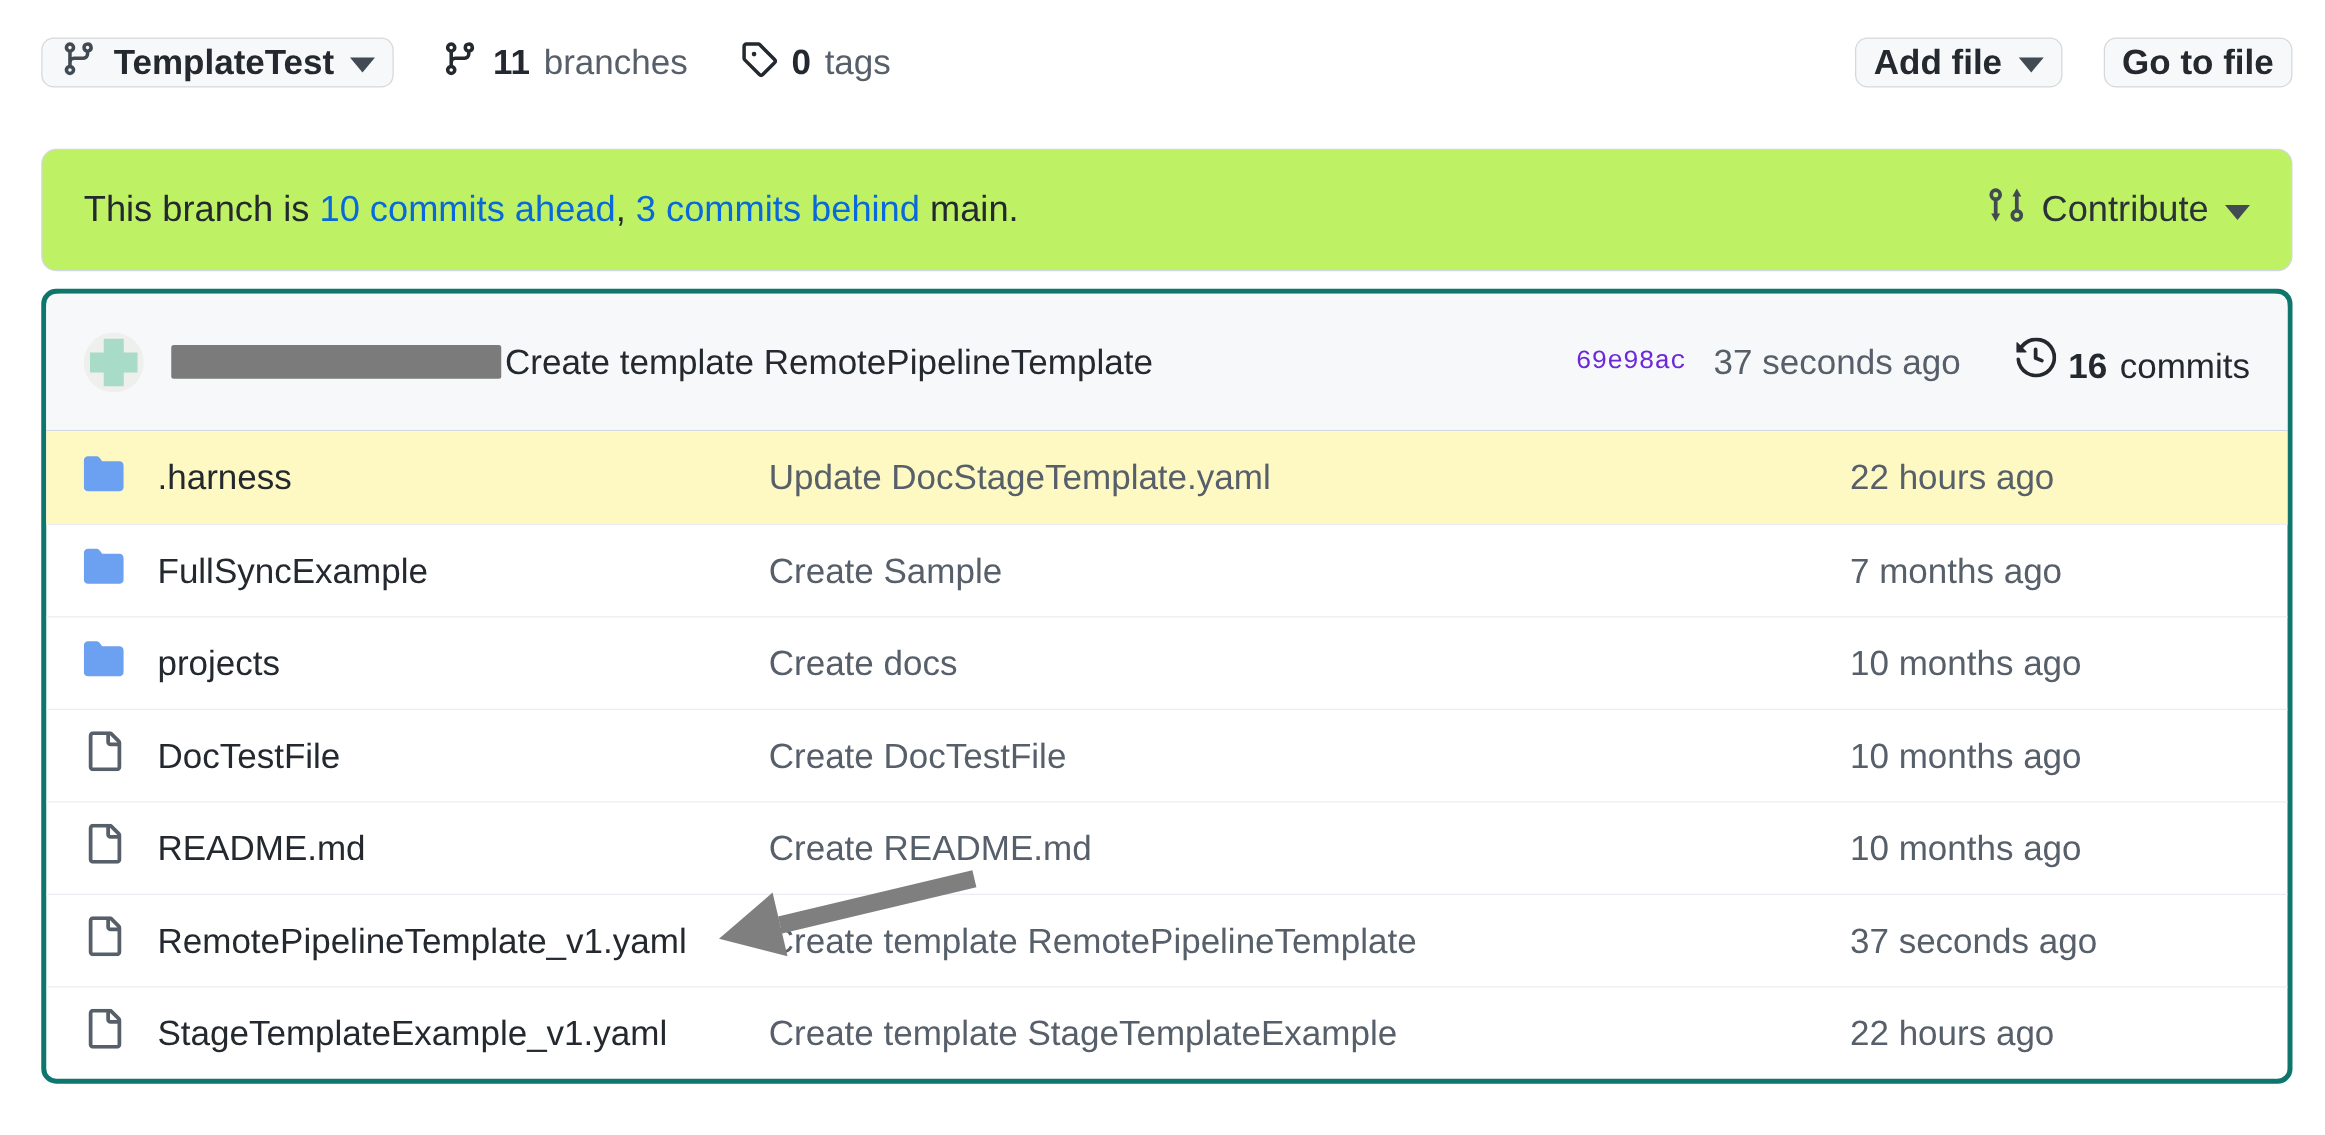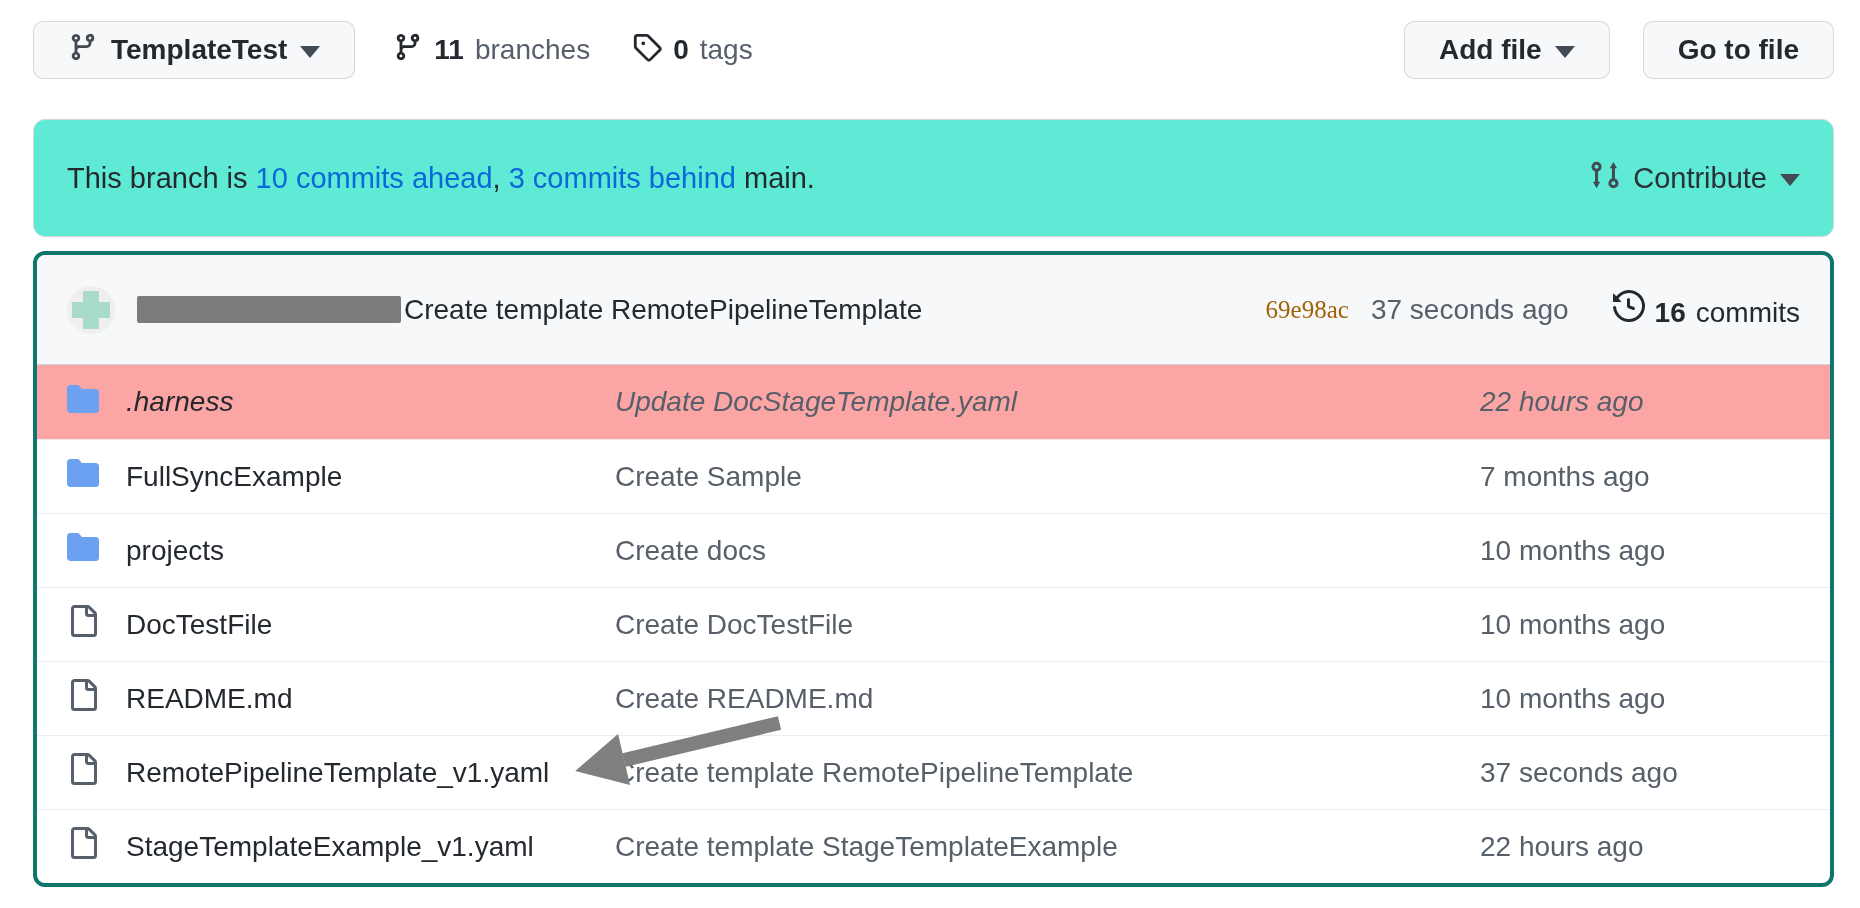--- a/index.html
+++ b/index.html
@@ -2,63 +2,63 @@
 <html><head>
 <meta charset="utf-8">
 <style>
   * { box-sizing: border-box; margin: 0; padding: 0; }
   html,body { width: 1860px; height: 908px; background: #fff; overflow: hidden;
     font-family: "Liberation Sans", sans-serif; color: #24292f; }
   .page { padding: 21px 26px 0 33px; }
 
   
   .topbar { display: flex; align-items: center; height: 58px; }
-  .btn { height: 58px; display: inline-flex; align-items: center; gap: 13px;
-    padding: 0 34px; background: #f6f8fa; border: 1px solid rgba(27,31,36,0.15);
+  .btn { height: 40px; display: inline-flex; align-items: center; gap: 13px;
+    padding: 0 14px; background: #f6f8fa; border: 1px solid rgba(27,31,36,0.15);
     border-radius: 10px; font-size: 28px; font-weight: 600; color: #24292f; cursor: pointer; }
   .branch-btn { font-weight: bold; }
   .caret { width: 0; height: 0; border-left: 10px solid transparent;
     border-right: 10px solid transparent; border-top: 12px solid currentColor; margin-top: 4px; }
   .branch-btn .caret, .stat .svgi, .contribute .caret { color: #424a53; }
   .stats { display: flex; align-items: flex-start; gap: 42px; margin-left: 38px; }
   .stat { display: flex; align-items: center; gap: 11px; font-size: 28px; color: #57606a; }
   .stat b { color: #24292f; }
   .spacer { flex: 1; }
   .btn + .btn { margin-left: 33px; }
   .btn-code { background: #2da44e; color: #fff; border-color: rgba(27,31,36,0.15); }
   .svgi { display: inline-block; flex: none; }
 
   
-  .banner { margin-top: 40px; height: 118px; background: #5eead4;
+  .banner { margin-top: 40px; height: 98px; background: #bef264;
     border: 1px solid #d0d7de; border-radius: 12px; display: flex; align-items: center;
     padding: 0 33px; font-size: 29px; }
   .banner .lnk { color: #0969da; cursor: pointer; }
   .contribute { margin-left: auto; display: flex; align-items: center; gap: 13px;
     color: #2b3138; cursor: pointer; background: none; border: none; font-size: 29px;
     font-family: inherit; }
 
   
   .filebox { margin-top: 14px; border: 4px solid #0f766e; border-radius: 12px;
     position: relative; background: #fff; }
   .commit-header { height: 110px; background: #f6f8fa; border-radius: 11px 11px 0 0;
     border-bottom: 1px solid #d0d7de; display: flex; align-items: center;
     padding: 0 30px; font-size: 28px; }
   .avatar { width: 48px; height: 48px; flex: none; }
   .redacted { width: 264px; height: 27px; background: #7b7b7b; border-radius: 2px;
     margin-left: 22px; margin-right: 3px; flex: none; }
   .commit-msg { color: #24292f; white-space: nowrap; cursor: pointer; }
   .commit-meta { margin-left: auto; display: flex; align-items: center; }
-  .sha { font-family: Liberation Serif, serif; font-size: 25px; color: #a16207; }
+  .sha { font-family: Liberation Mono, monospace; font-size: 21px; color: #6d28d9; }
   .commit-time { margin-left: 22px; color: #57606a; }
   .commit-count { margin-left: 44px; display: flex; align-items: flex-end; gap: 10px;
     color: #24292f; cursor: pointer; }
 
   .row { height: 74px; display: flex; align-items: center; padding: 0 30px; font-size: 28px; }
   .row + .row { border-top: 1px solid #eaeef2; }
-  .row.highlight { background: #fca5a5; font-style: italic; }
+  .row.highlight { background: #fef9c3; }
   .row:last-child { border-radius: 0 0 11px 11px; }
   .col-name { width: 548px; flex: none; display: flex; align-items: center; gap: 27px;
     color: #24292f; }
   .col-name .fname { cursor: pointer; }
   .col-msg { flex: 1; color: #57606a; white-space: nowrap; overflow: hidden; cursor: pointer; }
   .col-time { width: 320px; flex: none; color: #57606a; }
 
   .arrow-overlay { position: absolute; left: 0; top: 0; width: 100%; height: 100%;
     pointer-events: none; z-index: 5; }
 </style>

